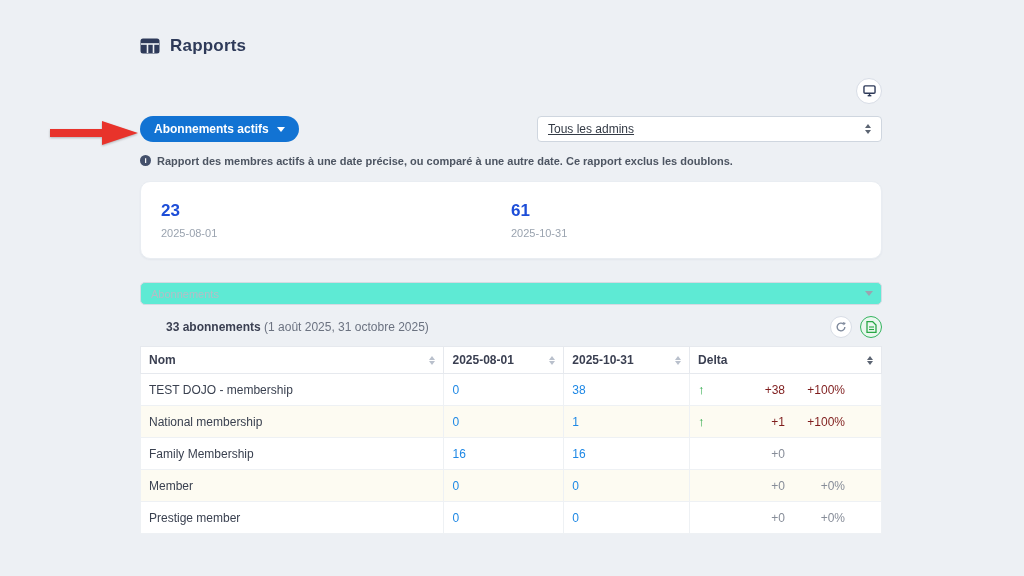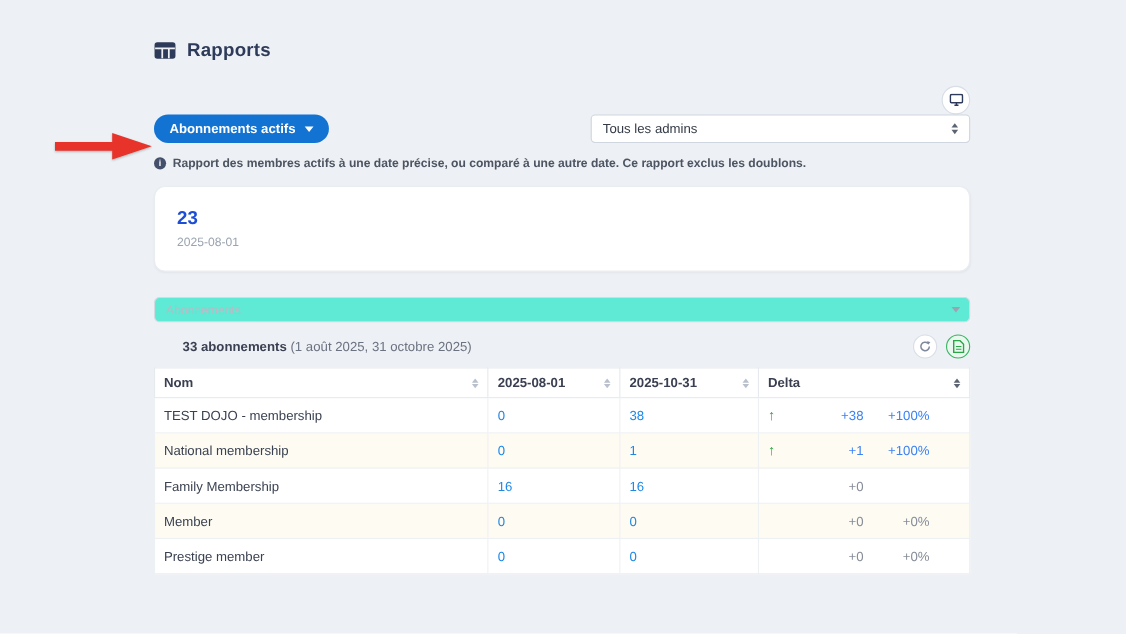--- a/index.html
+++ b/index.html
@@ -13,25 +13,25 @@
   .page-title { font-size:17px; font-weight:bold; color:#2e3a59; letter-spacing:.2px; }
 
   
   .toolbar-row1 { margin-top:22px; display:flex; justify-content:flex-end; align-items:center; gap:10px; }
   .date-btn { display:flex; align-items:center; gap:7px; background:#fff; border:1px solid #d8dde6; border-radius:14px;
               padding:5px 12px; font-size:12px; font-weight:bold; color:#2e3a59; cursor:pointer; }
   .round-btn { width:26px; height:26px; border-radius:50%; background:#fff; border:1px solid #d8dde6;
                display:flex; align-items:center; justify-content:center; cursor:pointer; }
 
   
-  .toolbar-row2 { display:flex; justify-content:space-between; align-items:center; }
+  .toolbar-row2 { margin-top:12px; display:flex; justify-content:space-between; align-items:center; }
   .report-type-btn { display:flex; align-items:center; gap:8px; background:#1273d3; color:#fff; border:none;
                      border-radius:14px; padding:6px 14px; font-size:12px; font-weight:bold; cursor:pointer; }
   .admin-select { width:345px; background:#fff; border:1px solid #cfd6df; border-radius:4px; padding:5px 10px;
-                  font-size:12px; color:#333a45; display:flex; justify-content:space-between; align-items:center; cursor:pointer; }
+                  font-size:12px; color:#333a45; display:flex; justify-content:space-between; align-items:center; cursor:pointer;text-decoration:underline; }
 
   .caret { width:0; height:0; border-left:4px solid transparent; border-right:4px solid transparent; border-top:5px solid currentColor; }
   .updown { display:inline-flex; flex-direction:column; gap:2px; }
   .updown i { width:0; height:0; border-left:3.5px solid transparent; border-right:3.5px solid transparent; }
   .updown .u { border-bottom:4px solid #5b6472; }
   .updown .d { border-top:4px solid #5b6472; }
 
   
   .info-row { margin-top:13px; display:flex; align-items:flex-start; gap:6px; font-size:11px; font-weight:bold; color:#4d5562; }
   .info-dot { flex:0 0 auto; width:11px; height:11px; border-radius:50%; background:#44506b; color:#fff;
@@ -73,21 +73,21 @@
   .sort i { width:0; height:0; border-left:3px solid transparent; border-right:3px solid transparent; }
   .sort .u { border-bottom:4px solid #b9c0cc; }
   .sort .d { border-top:4px solid #b9c0cc; }
   .sort.dark .u { border-bottom-color:#5b6472; }
   .sort.dark .d { border-top-color:#5b6472; }
 
   .delta-cell-inner { display:flex; align-items:center; padding-right:28px; }
   .trend { width:20px; color:#28a745; font-weight:bold; font-size:13px; }
   .dval { flex:1; text-align:right; color:#878d99; }
   .dpct { width:60px; text-align:right; color:#878d99; }
-  .dval.up, .dpct.up { color:#3b82f6; }
+  .dval.up, .dpct.up { color:#7f1d1d; }
 
   
   .annotation-arrow { position:absolute; left:50px; top:118px; filter:drop-shadow(0 1px 1px rgba(0,0,0,.25)); }
 </style>
 </head>
 <body>
 
 <div class="viewport">
 
   <svg class="annotation-arrow" width="90" height="30" viewBox="0 0 90 30">
@@ -132,20 +132,24 @@
 
     <div class="info-row">
       <span class="info-dot">i</span>
       <span>Rapport des membres actifs à une date précise, ou comparé à une autre date. Ce rapport exclus les doublons.</span>
     </div>
 
     <div class="stats-card">
       <div class="stat">
         <div class="stat-value">23</div>
         <div class="stat-date">2025-08-01</div>
+      </div>
+      <div class="stat">
+        <div class="stat-value">61</div>
+        <div class="stat-date">2025-10-31</div>
       </div>
     </div>
 
     <div class="filter-wrap">
       <input class="filter-input" type="text" placeholder="Abonnements" style="">
       <span class="caret filter-caret"></span>
     </div>
 
     <div class="summary-row">
       <div class="summary-text">

